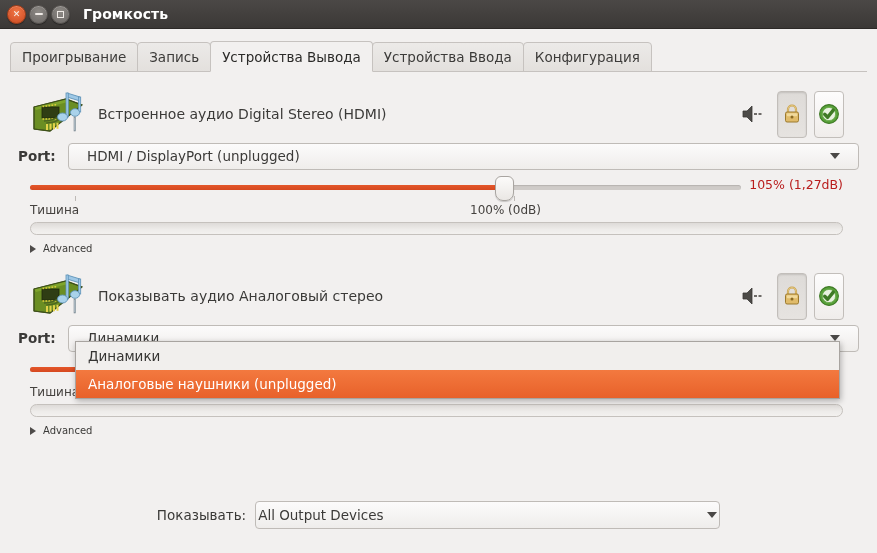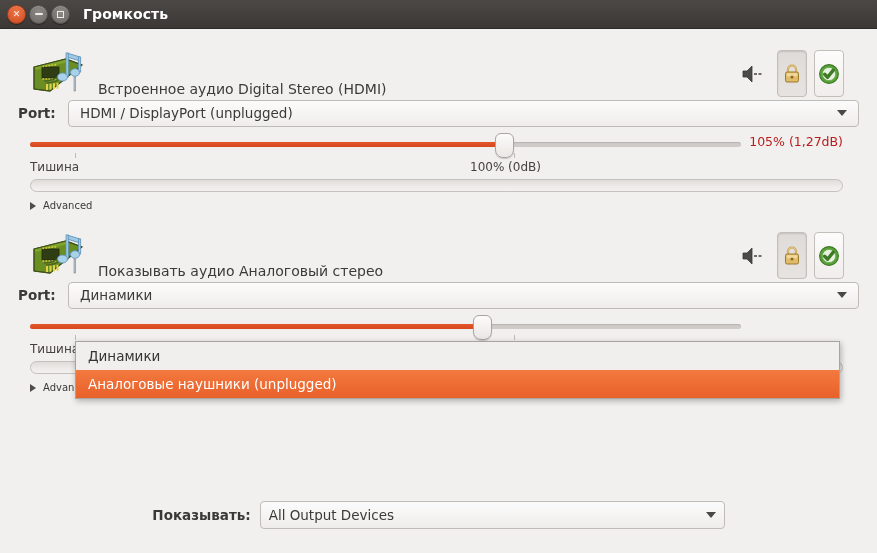--- a/index.html
+++ b/index.html
@@ -125,21 +125,21 @@
   .content {
     position: relative;
     padding: 0 18px;
   }
   .device {
     position: relative;
     padding-top: 16px;
   }
   .device-header {
     display: flex;
-    align-items: flex-end;
+    align-items: center;
     height: 52px;
   }
   .card-icon {
     width: 56px; height: 46px;
     position: relative;
     flex: none;
     margin-left: 12px;
   }
   .device-title {
     font-size: 14px;
@@ -192,21 +192,21 @@
     flex: none;
   }
   .combobox {
     flex: 1;
     height: 27px;
     background: linear-gradient(to bottom, #fcfbfb 0%, #efedeb 100%);
     border: 1px solid #bfbbb7;
     border-radius: 4px;
     display: flex;
     align-items: center;
-    padding: 0 11px;
+    padding: 0 18px;
     font-size: 13.5px;
     color: #3b3a38;
     box-sizing: border-box;
     position: relative;
     cursor: default;
   }
   .combobox .arrow {
     margin-left: auto;
     width: 0; height: 0;
     border-left: 5px solid transparent;
@@ -339,32 +339,32 @@
     bottom: 24px;
     display: flex;
     align-items: center;
     justify-content: center;
     gap: 9px;
     padding: 0 18px;
     box-sizing: border-box;
   }
   .footer-label {
     font-size: 13.5px;
-    font-weight: bold;
+    font-weight: normal;
     color: #3a3937;
   }
   .footer-combo {
     width: 465px;
     height: 28px;
     background: linear-gradient(to bottom, #fcfbfb 0%, #efedeb 100%);
     border: 1px solid #bfbbb7;
     border-radius: 4px;
     display: flex;
     align-items: center;
-    padding: 0 8px;
+    padding: 0 2px;
     font-size: 13.5px;
     color: #3b3a38;
     box-sizing: border-box;
     cursor: default;
   }
   .footer-combo .arrow {
     margin-left: auto;
     width: 0; height: 0;
     border-left: 5px solid transparent;
     border-right: 5px solid transparent;
@@ -382,20 +382,37 @@
     </div>
     <div class="wbtn wbtn-min">
       <span class="glyph"></span>
     </div>
     <div class="wbtn wbtn-max">
       <span class="glyph"></span>
     </div>
     <div class="title-text">Громкость</div>
   </div>
 
+  <div class="tabbar">
+    <div class="tab">
+      <span>Проигрывание</span>
+    </div>
+    <div class="tab">
+      <span>Запись</span>
+    </div>
+    <div class="tab active">
+      <span>Устройства Вывода</span>
+    </div>
+    <div class="tab">
+      <span>Устройства Ввода</span>
+    </div>
+    <div class="tab">
+      <span>Конфигурация</span>
+    </div>
+  </div>
 
   <div class="content">
 
     <div class="device">
 
       <div class="device-header">
         <div class="card-icon">
           <svg width="56" height="46" viewBox="0 0 56 46">
             <g>
               <polygon points="4,16 36,8 52,14 20,40 4,38" fill="#6b8e23" stroke="#42551a" stroke-width="1"></polygon>

